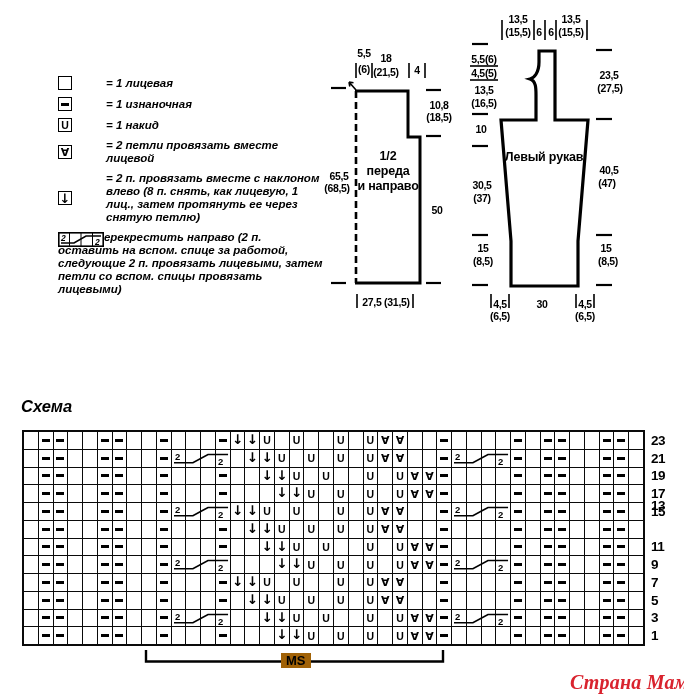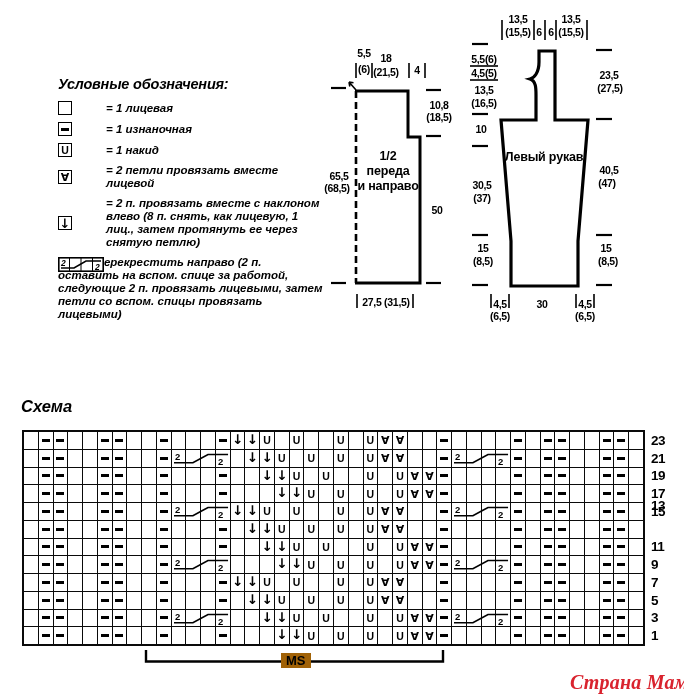--- a/index.html
+++ b/index.html
@@ -45,21 +45,20 @@
              white-space:nowrap;letter-spacing:0.2px;
              text-shadow:0 0 2px #fff,1px 1px 1px #fff,-1px -1px 1px #fff,1px -1px 1px #fff,-1px 1px 1px #fff;}
   svg{position:absolute;overflow:visible;}
 </style>
 </head>
 <body>
 
 <div id="canvas">
 
   <div id="legend">
-    <h1>Условные обозначения:</h1>
 
     <div class="leg-item">
       <span class="leg-box"></span>
       <span>= 1 лицевая</span>
     </div>
     <div class="leg-item">
       <span class="leg-box">
           <span class="pd"></span>
         </span>
       <span>= 1 изнаночная</span>

